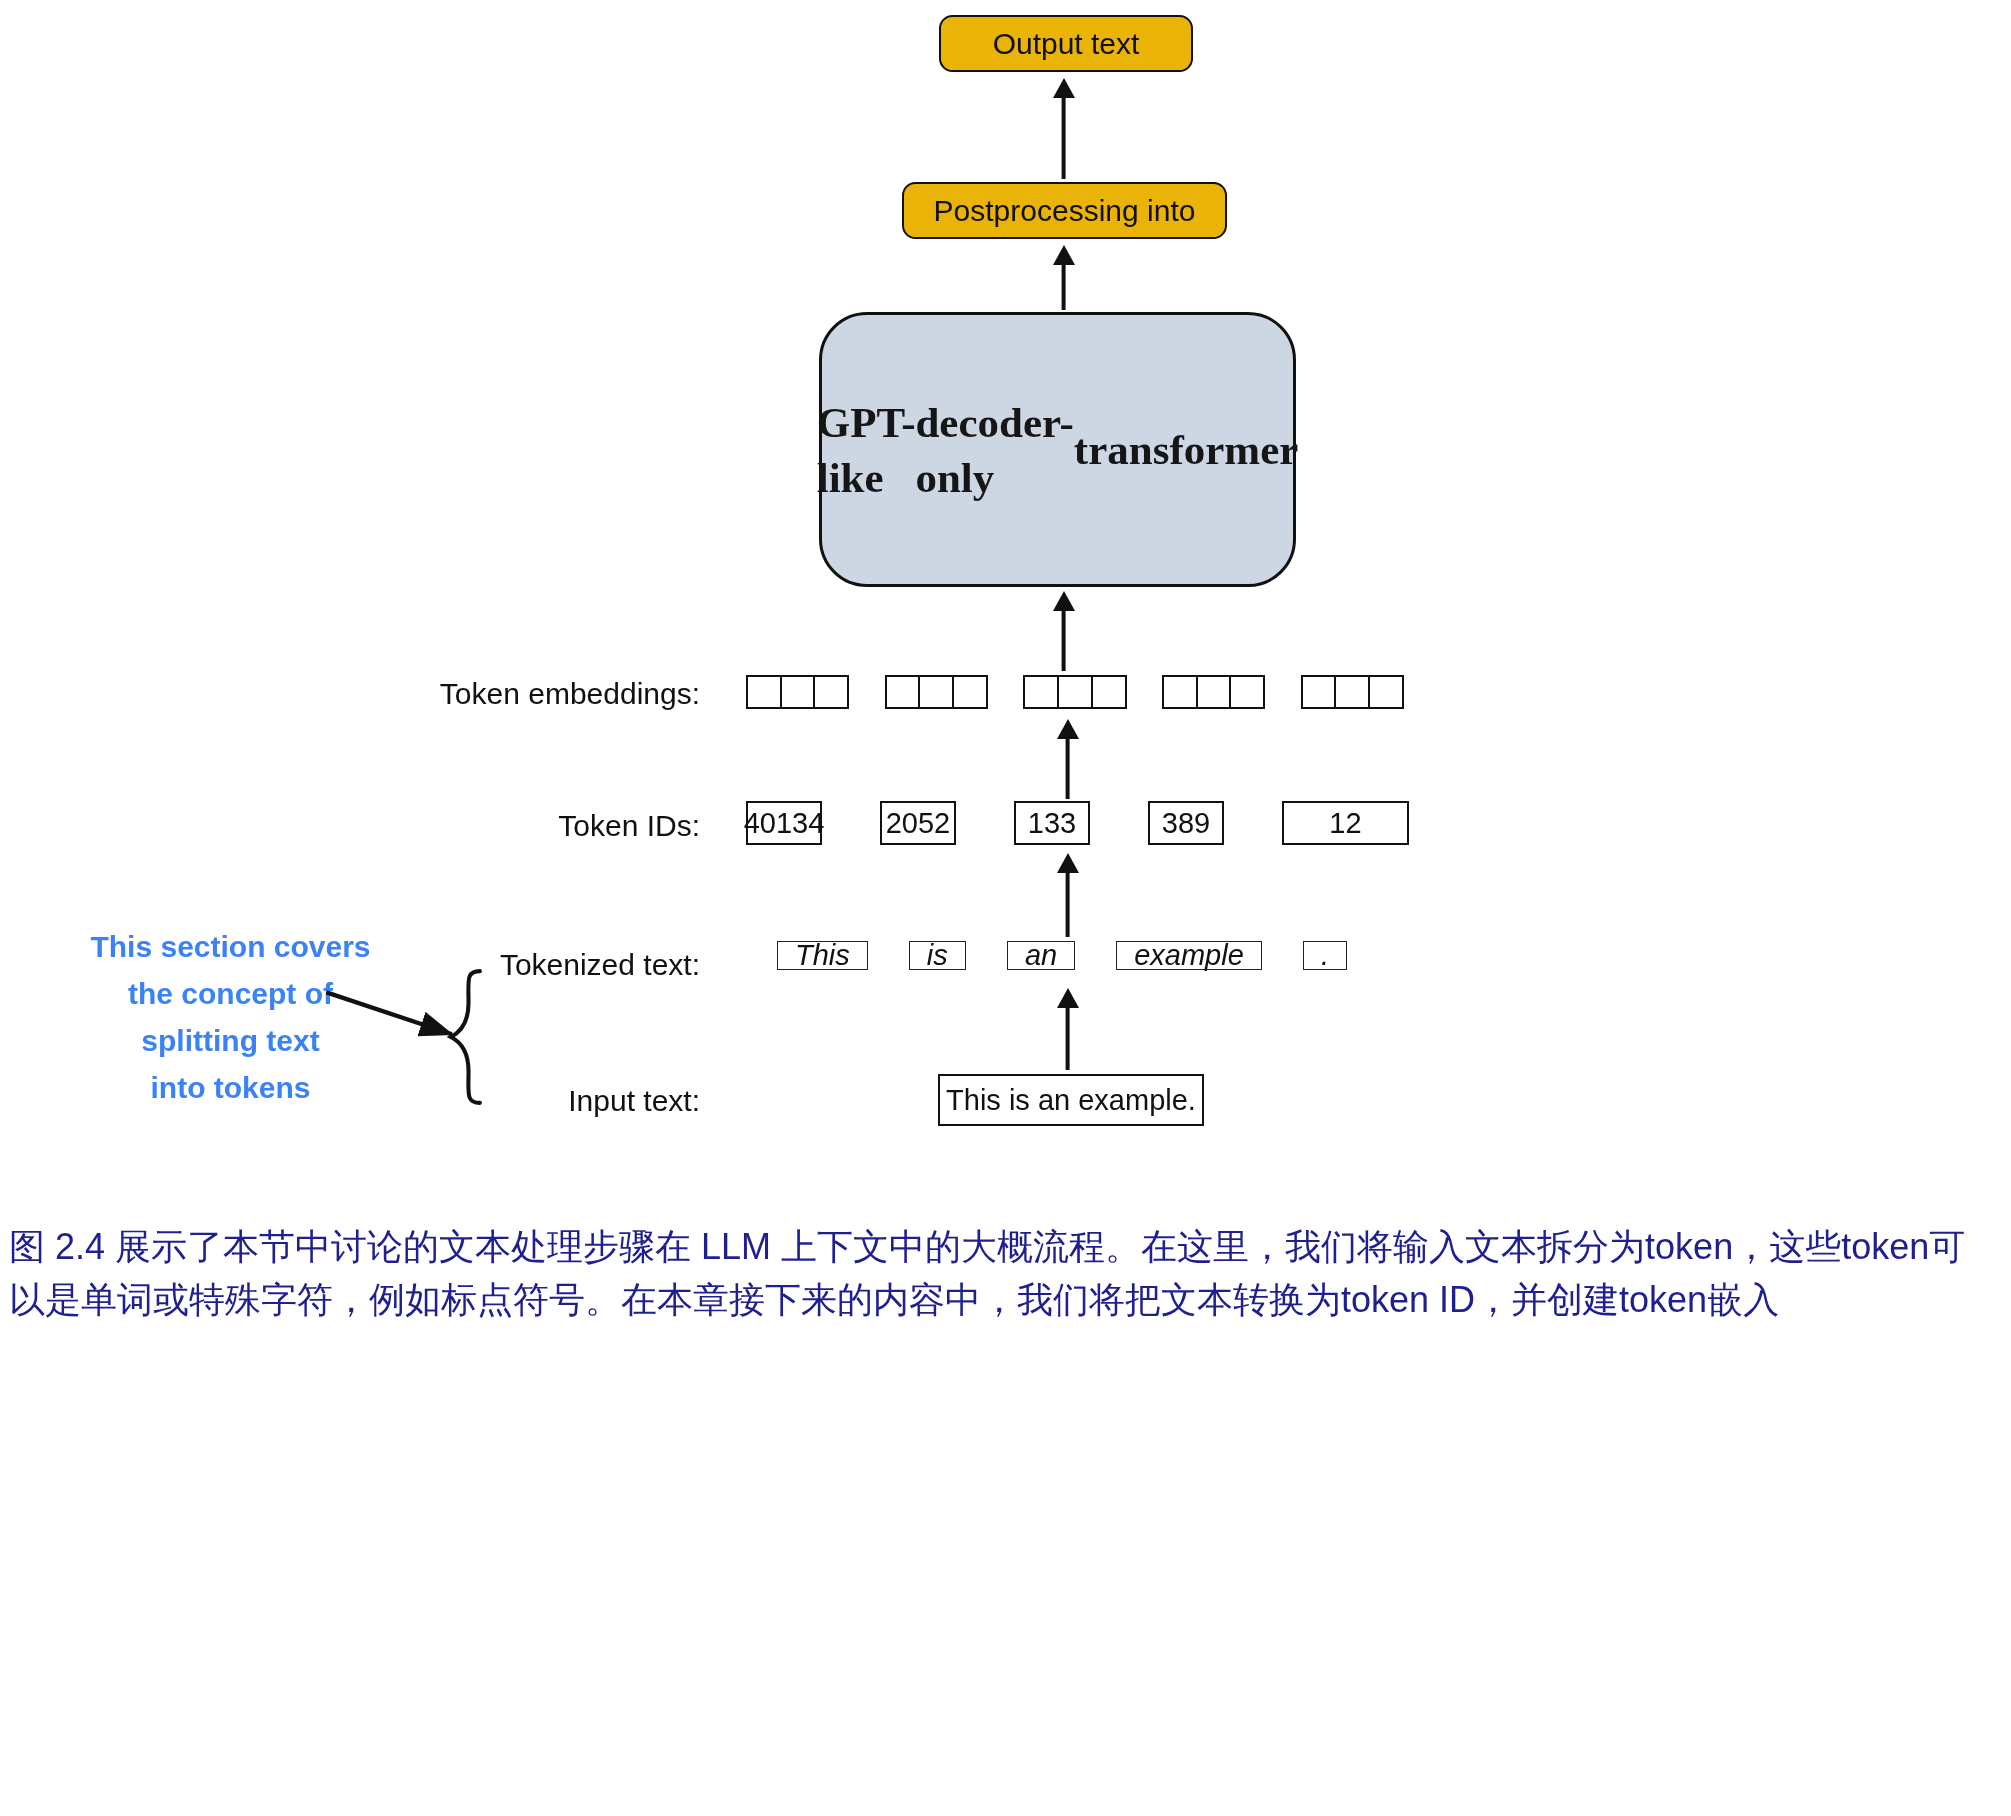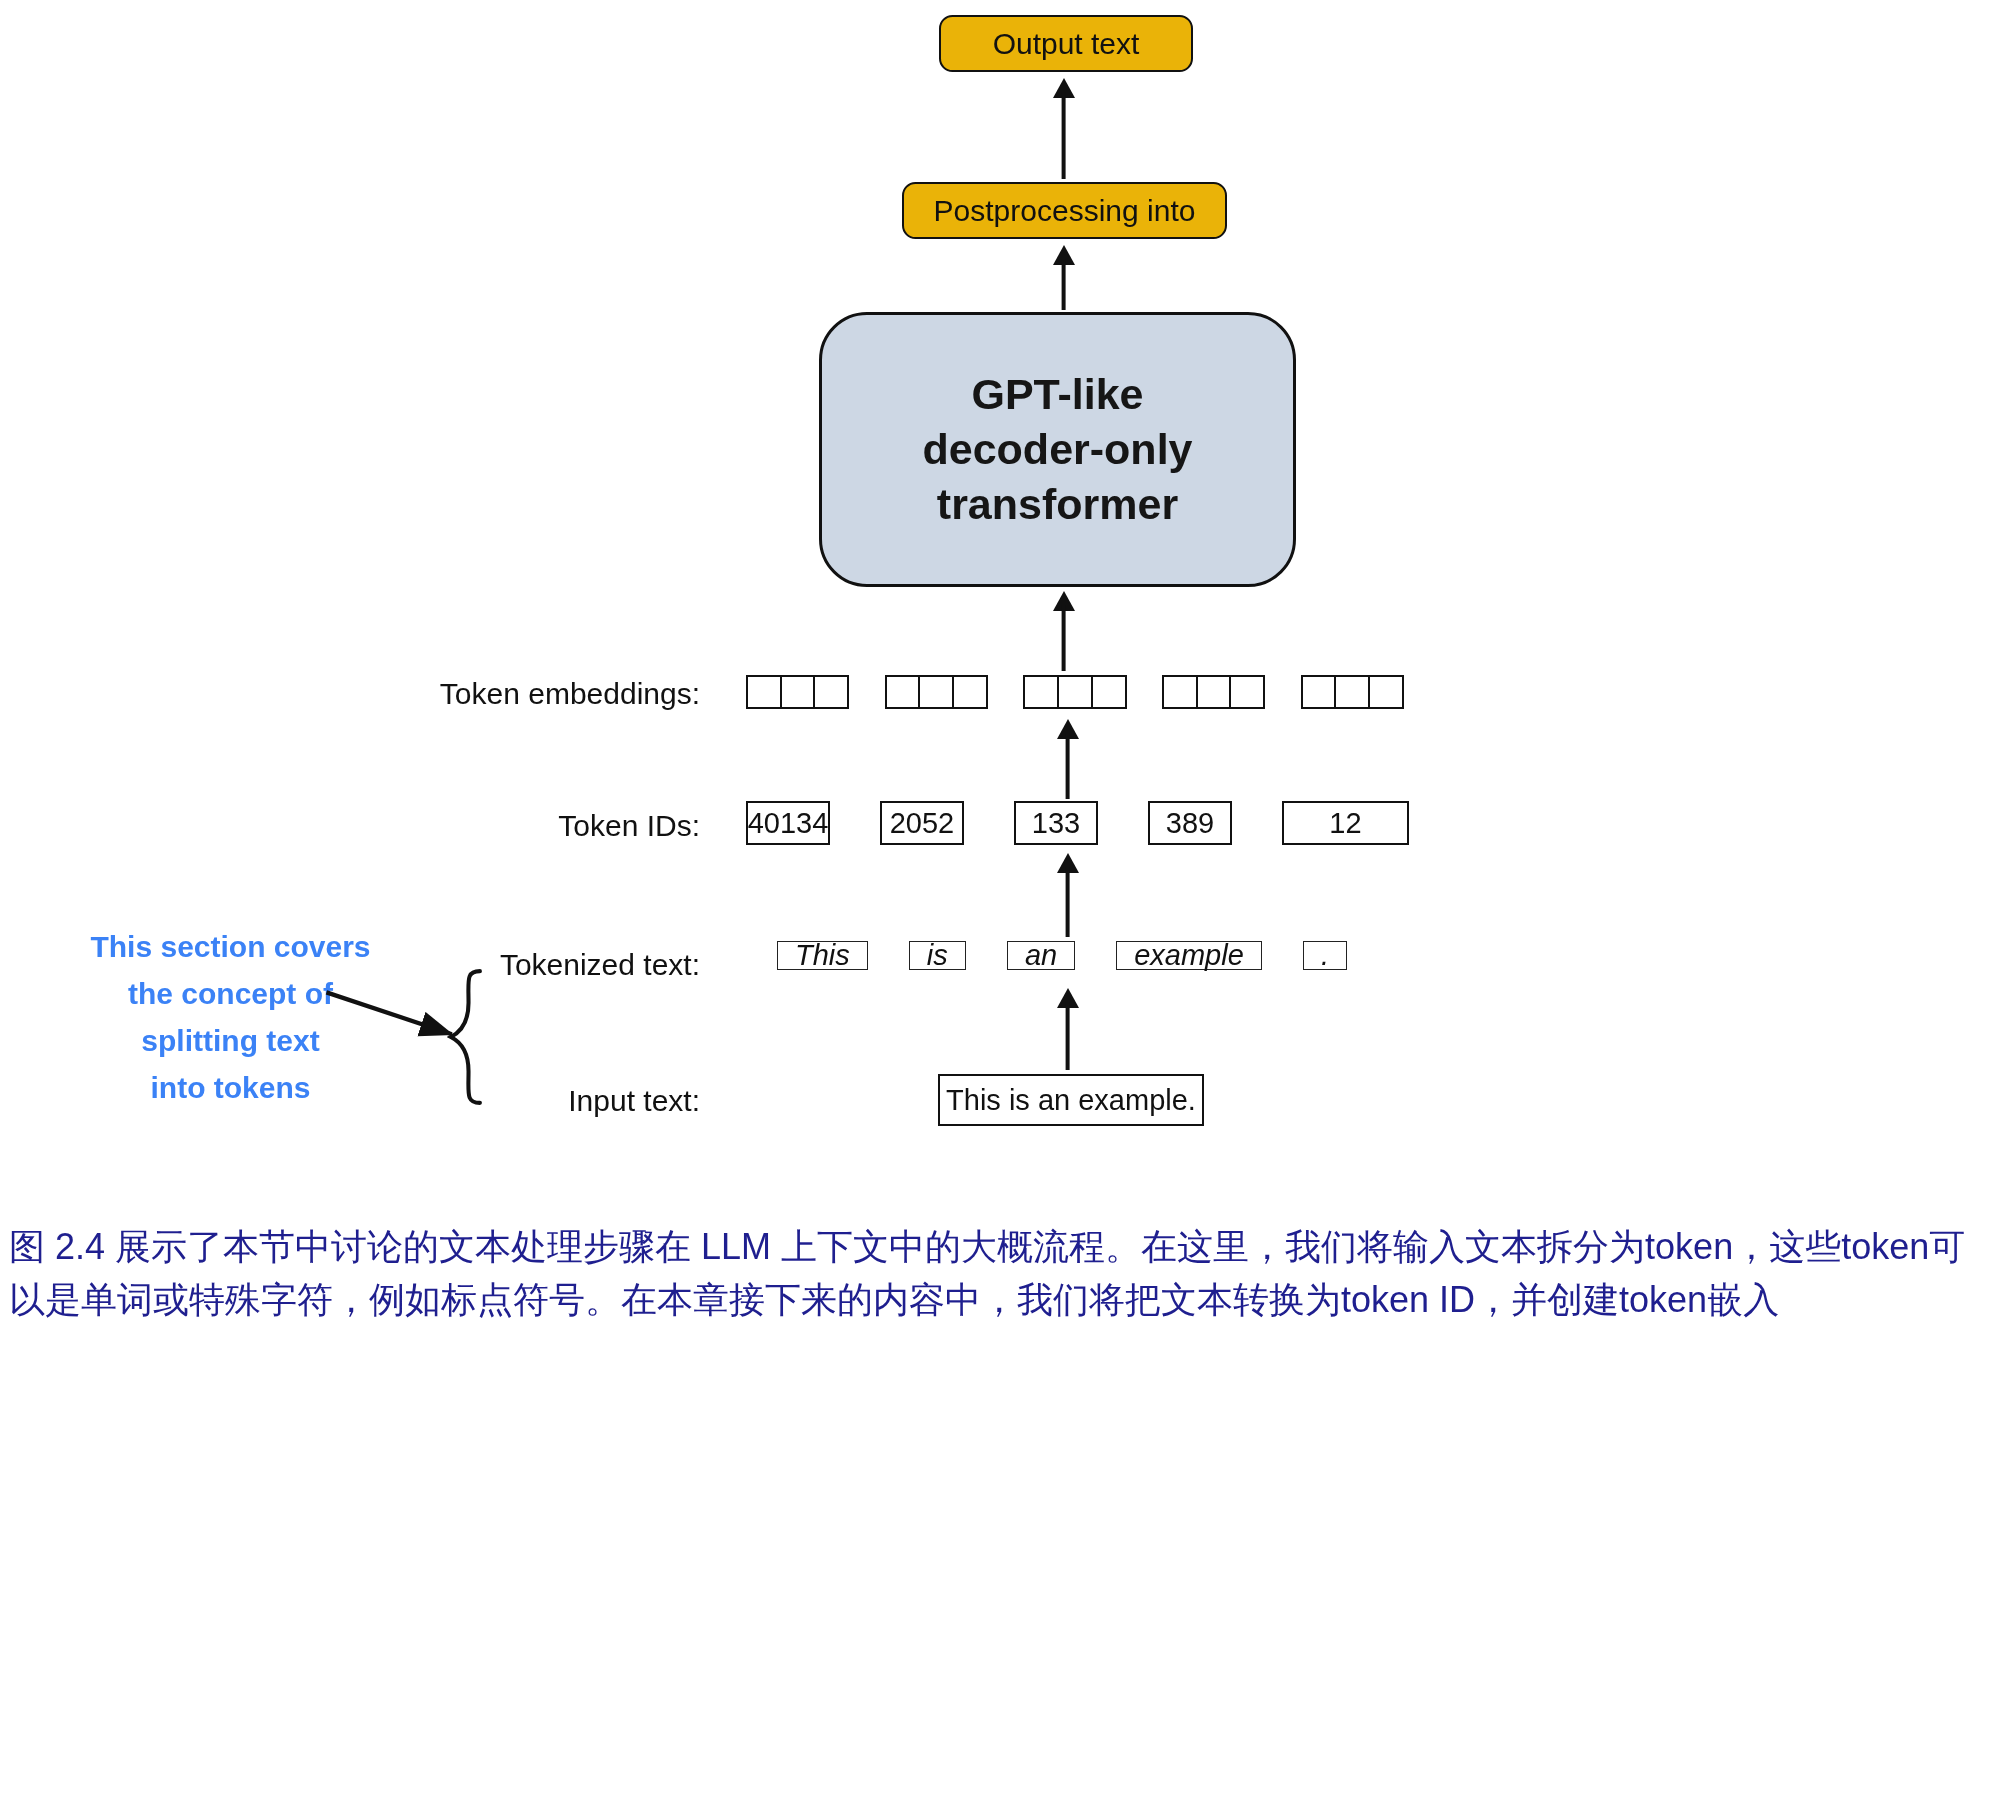--- a/index.html
+++ b/index.html
@@ -6,42 +6,42 @@
   body{width:2011px;height:1816px;position:relative;font-family:"Liberation Sans","DejaVu Sans",sans-serif;color:#111;}
   .canvas{position:absolute;inset:0;}
 
   
   .box{position:absolute;border:2.9px solid #111;background:#eab308;display:flex;align-items:center;justify-content:center;
        font-size:30px;color:#111;box-sizing:border-box;}
   .rounded{border-radius:13.4px;}
 
   
   .gpt-box{position:absolute;left:819px;top:312px;width:477px;height:275px;border:3.3px solid #111;
-           border-radius:48px;background:#cdd7e4;display:flex;flex-direction:column;align-items:center;justify-content:center;
-           box-sizing:border-box;}
+           border-radius:48px;background:#cdd7e4;display:flex;flex-direction:row;align-items:center;justify-content:center;
+           box-sizing:border-box;font-family:Liberation Serif, serif;}
   .gpt-box .line{font-size:43px;font-weight:700;line-height:55px;color:#161616;}
 
   
   .arrow{position:absolute;width:25px;}
   .arrow .head{position:absolute;top:0;left:50%;transform:translateX(-50%);width:0;height:0;
                border-left:11.5px solid transparent;border-right:11.5px solid transparent;border-bottom:20px solid #111;}
   .arrow .shaft{position:absolute;top:14.3px;bottom:0;left:50%;transform:translateX(-50%);width:4.8px;background:#111;}
 
   
   .row-label{position:absolute;right:1311px;font-size:30px;white-space:nowrap;color:#111;}
 
   
   .emb-row{position:absolute;left:746px;top:675px;width:658px;height:36px;display:flex;justify-content:space-between;}
   .emb-group{display:flex;}
   .emb-cell{width:36px;height:34px;border:2.4px solid #111;box-sizing:border-box;background:#fff;}
   .emb-cell + .emb-cell{margin-left:-2.4px;}
 
   
   .ids-row{position:absolute;left:746px;top:801px;width:663px;display:flex;justify-content:space-between;}
-  .id-box{border:2.4px solid #111;box-sizing:border-box;height:44px;width:84px;display:flex;align-items:center;justify-content:center;
+  .id-box{border:2.4px solid #111;box-sizing:border-box;height:44px;width:76px;display:flex;align-items:center;justify-content:center;
           font-size:29px;background:#fff;}
   .id-box:nth-child(5){width:127px;text-align:center;}
 
   
   .tok-row{position:absolute;left:777px;top:941px;width:570px;display:flex;justify-content:space-between;align-items:center;}
   .tok-box{border:1.9px solid #222;box-sizing:border-box;height:29px;min-width:42px;padding:0 17px;
            display:flex;align-items:center;justify-content:center;font-size:29px;font-style:italic;background:#fff;}
 
   
   .input-box{position:absolute;left:938px;top:1074px;width:266px;height:52px;border:2.4px solid #111;box-sizing:border-box;

